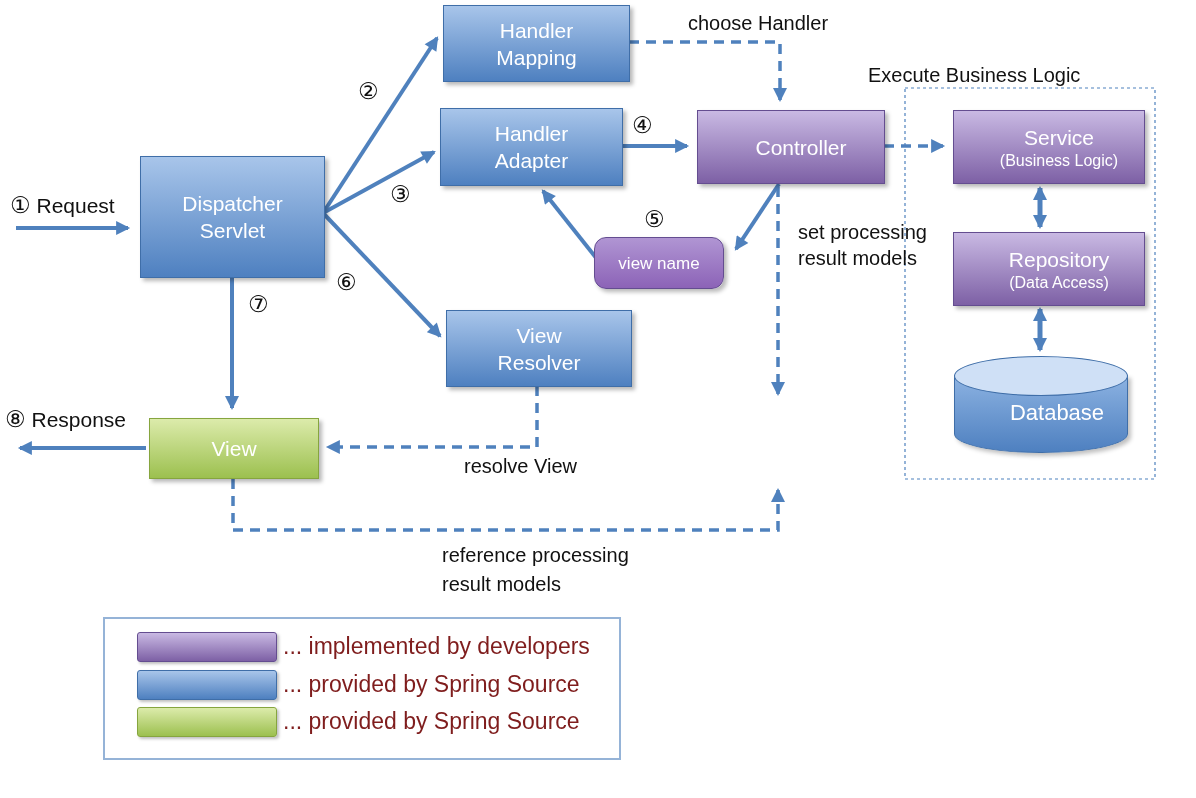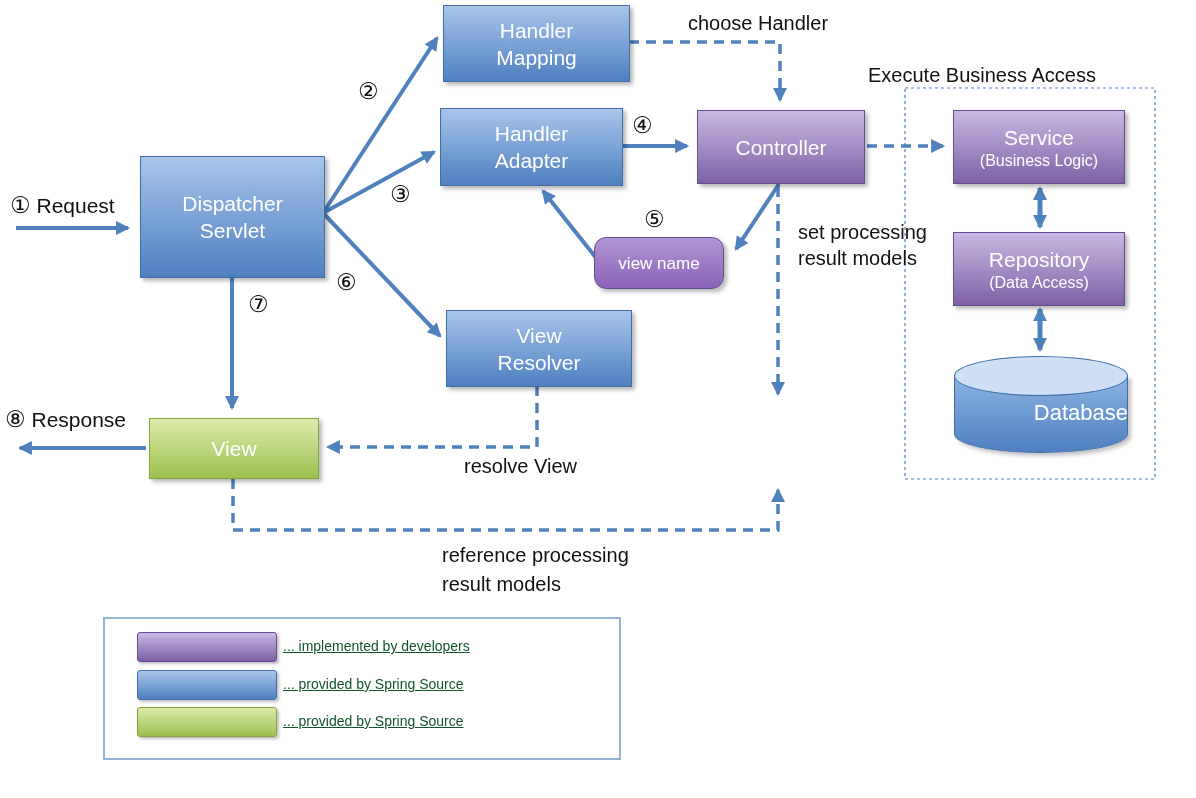--- a/index.html
+++ b/index.html
@@ -16,50 +16,50 @@
   .dotrect { stroke:var(--arrow); stroke-width:1.2; stroke-dasharray:3 3; }
   #wires marker path { fill:var(--arrow); stroke:none; }
   
   .node {
     position:absolute; z-index:2; display:flex; flex-direction:column;
     align-items:center; justify-content:center; text-align:center;
     color:#ffffff; font-size:21px; line-height:27px;
     box-shadow:3px 3px 4px rgba(0,0,0,0.28);
   }
   .box-blue   { background:linear-gradient(to bottom,var(--blue_light),var(--blue));   border:1px solid var(--blue_border); }
-  .box-purple { background:linear-gradient(to bottom,var(--purple_light),var(--purple)); border:1px solid var(--purple_border); }
+  .box-purple { background:linear-gradient(to bottom,var(--purple_light),var(--purple)); border:1px solid var(--purple_border);padding-left:20px; }
   .box-green  { background:linear-gradient(to bottom,var(--green_light),var(--green)); border:1px solid var(--green_border); }
   .sub { font-size:16px; line-height:20px; }
   
   #view-name { border-radius:12px; font-size:17px;
     background:linear-gradient(to bottom,#b095d3,#8c63b7); border:1px solid var(--purple_border); }
   
   #database { position:absolute; left:954px; top:356px; width:174px; height:98px; z-index:2; }
   #database .db-body { position:absolute; left:0; top:19px; width:172px; height:77px;
     background:linear-gradient(to bottom,#8db3e2,var(--blue));
     border:1px solid var(--blue_border); border-top:none;
     border-radius:0 0 86px 86px / 0 0 19px 19px;
     box-shadow:3px 3px 4px rgba(0,0,0,0.25); }
   #database .db-top { position:absolute; left:0; top:0; width:172px; height:38px;
     background:var(--db_top); border:1px solid var(--blue_border); border-radius:50%; }
-  #database .db-label { position:absolute; left:0; top:44px; width:174px; text-align:right;
-    color:#fff; font-size:22px; }
+  #database .db-label { position:absolute; left:0; top:44px; width:174px; text-align:center;
+    color:#fff; font-size:22px;padding-left:16px; }
   
   .lbl { position:absolute; z-index:3; color:#111111; font-size:20px; line-height:26px; white-space:nowrap; }
   .stepnum { position:absolute; z-index:3; color:#111111; font-size:23px; line-height:25px; }
   .bignum { font-size:23px; }
   
   #legend { position:absolute; left:103px; top:617px; width:514px; height:139px;
     border:2px solid var(--legend_border); z-index:2; background:#ffffff; }
   .sw { position:absolute; left:32px; width:138px; height:28px; border-radius:3px;
     box-shadow:2px 2px 3px rgba(0,0,0,0.25); }
   .sw-purple { background:linear-gradient(to bottom,var(--purple_light),var(--purple)); border:1px solid var(--purple_border); }
   .sw-blue   { background:linear-gradient(to bottom,var(--blue_light),var(--blue));   border:1px solid var(--blue_border); }
   .sw-green  { background:linear-gradient(to bottom,var(--green_light),var(--green)); border:1px solid var(--green_border); }
-  .legend-text { position:absolute; left:178px; color:#14532d; font-size:14px; line-height:26px; white-space:nowrap;text-decoration:underline; }
+  .legend-text { position:absolute; left:178px; color:#7f1d1d; font-size:23px; line-height:26px; white-space:nowrap; }
   .legend-text .indent { margin-left:17px; }
 </style>
 </head>
 <body>
 
 <div id="canvas">
 
   <svg id="wires" width="1196" height="798" viewBox="0 0 1196 798" xmlns="http://www.w3.org/2000/svg">
     <defs>
       <marker id="ah" viewBox="0 0 10 10" refX="8.5" refY="5" markerWidth="15" markerHeight="14" orient="auto-start-reverse" markerUnits="userSpaceOnUse">
@@ -149,21 +149,21 @@
     <span>Request</span>
   </div>
 
   <div class="lbl" style="left:5px;top:406px;font-size:21px;">
     <span class="bignum">⑧</span>
     <span>Response</span>
   </div>
 
   <div class="lbl" style="left:688px;top:10px;">choose Handler</div>
 
-  <div class="lbl" style="left:868px;top:62px;">Execute Business Access</div>
+  <div class="lbl" style="left:868px;top:62px;">Execute Business Logic</div>
 
   <div class="lbl" style="left:798px;top:219px;">
     <div>set processing</div>
     <div>result models</div>
   </div>
 
   <div class="lbl" style="left:464px;top:453px;text-align:center;">resolve View</div>
 
   <div class="lbl" style="left:442px;top:541px;line-height:29px;">
     <div>reference processing</div>

